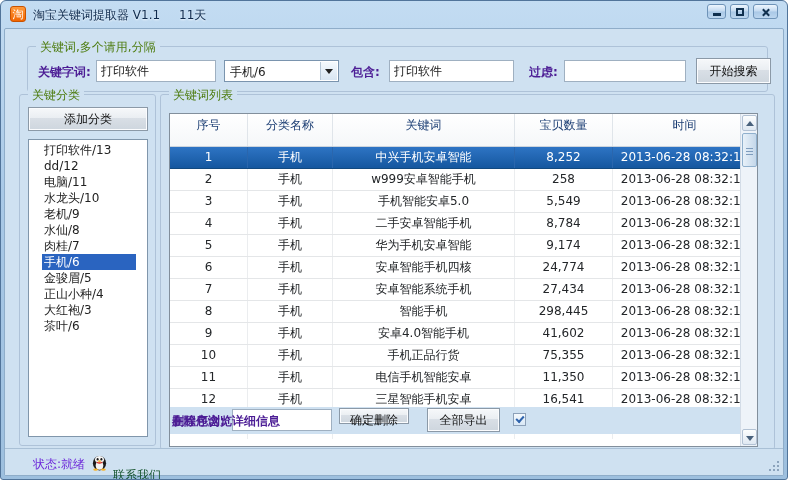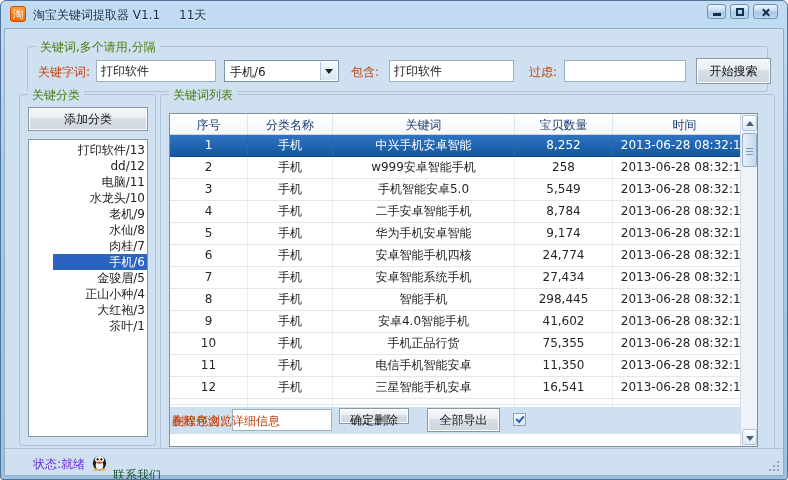--- a/index.html
+++ b/index.html
@@ -40,21 +40,21 @@
   }
   
   .groupbox{position:absolute;border:1px solid #aec2d8;border-radius:3px;}
   .gb-title{
     position:absolute;top:-8px;left:8px;background:#cfe1f1;padding:0 4px;
     color:#4d7c0f;white-space:nowrap;
   }
   .gb-search{left:22px;top:17px;width:741px;height:46px;}
   .gb-cat{left:14px;top:65px;width:137px;height:352px;}
   .gb-kw{left:155px;top:65px;width:615px;height:356px;}
-  .lbl{position:absolute;color:#c2410c;white-space:nowrap;}
+  .lbl{position:absolute;color:#4c1d95;white-space:nowrap;font-weight:bold;}
   .tbox{
     position:absolute;height:22px;border:1px solid #9fb0c1;background:#fff;
     font-family:inherit;font-size:12px;padding:0 4px;color:#222;outline:none;
   }
   .btn{
     position:absolute;border:1px solid #8b99a7;border-radius:0;text-align:center;
     background:linear-gradient(#f6f8fa,#eaeef2 45%,#d9dfe6 46%,#ced6de);
     box-shadow:inset 0 0 0 1px #fbfcfe;color:#111;cursor:pointer;
   }
   
@@ -74,29 +74,29 @@
   }
   .in-inc{left:361px;top:13px;width:125px;}
   .in-flt{left:536px;top:13px;width:122px;}
   .btn-search{left:668px;top:11px;width:75px;height:26px;line-height:24px;}
   
   .btn-add{left:8px;top:12px;width:120px;height:24px;line-height:22px;}
   .listbox{
     position:absolute;left:8px;top:44px;width:120px;bottom:8px;
     border:1px solid #8096ab;background:#fff;overflow:hidden;padding-top:2px;
   }
-  .cat-item{height:16px;line-height:16px;padding-left:13px;white-space:nowrap;cursor:default;text-align:right;}
+  .cat-item{height:16px;line-height:16px;padding-left:13px;white-space:nowrap;cursor:default;}
   .cat-item span{display:inline-block;padding:0 2px;}
   .cat-item span.sel{background:#2a64c0;color:#fff;min-width:94px;}
   
   .table{
     position:absolute;left:8px;top:18px;width:589px;height:334px;
     border:1px solid #828f9c;background:#fff;overflow:hidden;
   }
-  .thead{display:flex;height:21px;background:linear-gradient(#ffffff,#f5f7f9);
+  .thead{display:flex;height:33px;background:linear-gradient(#ffffff,#f5f7f9);
     border-bottom:1px solid #ccd4dd;color:#1b3d73;justify-content:flex-end;}
   .thead .cell{line-height:22px;border-right:1px solid #e0e5ea;}
   .cell{text-align:center;overflow:hidden;white-space:nowrap;}
   .c0{width:78px;} .c1{width:85px;} .c2{width:182px;} .c3{width:98px;} .c4{flex:1;}
   .trow{display:flex;height:22px;border-bottom:1px solid #e4e6e8;color:#232629;}
   .trow .cell{line-height:21px;border-right:1px solid #ebedef;}
   .trow.selected{background:linear-gradient(#2e74c4,#15579f);color:#fff;border-bottom-color:#12497f;}
   .trow.selected .cell{border-right-color:#2a66ad;}
   .trow.sliver{height:6px;}
   .trow.partial{height:12px;}
@@ -199,21 +199,21 @@
           <div class="cat-item"><span>dd/12</span></div>
           <div class="cat-item"><span>电脑/11</span></div>
           <div class="cat-item"><span>水龙头/10</span></div>
           <div class="cat-item"><span>老机/9</span></div>
           <div class="cat-item"><span>水仙/8</span></div>
           <div class="cat-item"><span>肉桂/7</span></div>
           <div class="cat-item"><span class="sel">手机/6</span></div>
           <div class="cat-item"><span>金骏眉/5</span></div>
           <div class="cat-item"><span>正山小种/4</span></div>
           <div class="cat-item"><span>大红袍/3</span></div>
-          <div class="cat-item"><span>茶叶/1</span></div>
+          <div class="cat-item"><span>茶叶/6</span></div>
         </div>
     </div>
 
     <div class="groupbox gb-kw">
       <div class="gb-title">关键词列表</div>
 
       <div class="table">
         <div class="thead">
           <div class="cell c0">序号</div>
           <div class="cell c1">分类名称</div>

